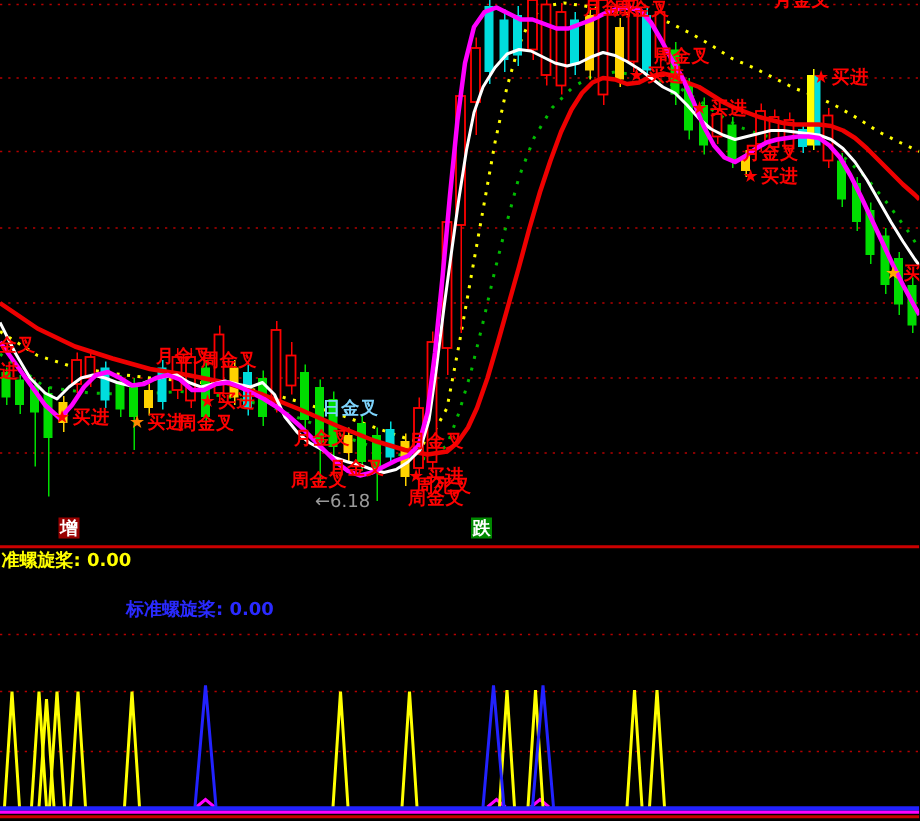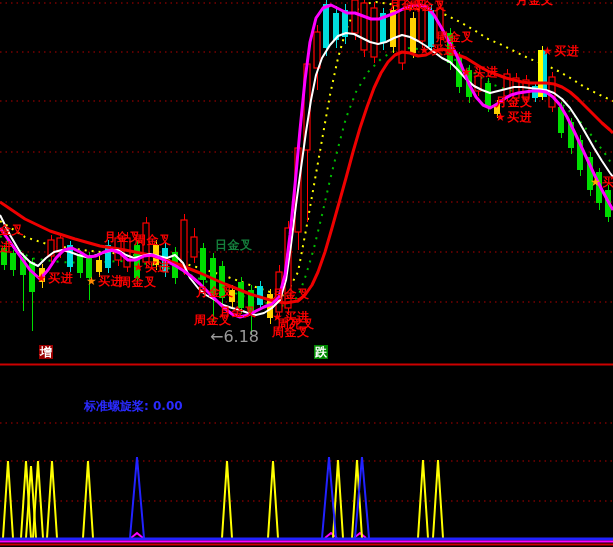--- a/index.html
+++ b/index.html
@@ -19,21 +19,21 @@
     color:#ffffff;line-height:14px;padding:0 1px;
   }
   #zone-up{left:39px;background:#990000;}
   #zone-down{left:314px;background:#008800;}
   .ind-label{
     position:absolute;top:365px;font-size:12px;font-weight:bold;white-space:nowrap;
   }
   #ind-yellow{left:1px;color:#ffff00;}
   #ind-blue{left:84px;color:#2a2aff;margin-top:33px;}
   .price-note{
-    position:absolute;left:210px;top:327px;font-size:16px;color:#9a9a9a;
+    position:absolute;left:210px;top:327px;font-size:12px;color:#9a9a9a;
     white-space:nowrap;
   }
 </style>
 </head>
 <body>
 
 <div class="screen">
   <svg id="chart-svg" width="613" height="547">
       <line x1="0" y1="3" x2="613" y2="3" stroke="#b40000" stroke-width="1" stroke-dasharray="1.5 4"></line>
       <line x1="0" y1="52" x2="613" y2="52" stroke="#b40000" stroke-width="1" stroke-dasharray="1.5 4"></line>
@@ -207,21 +207,21 @@
 
   <div id="annotations">
       <div class="ann" style="left: -1px; top: 224px; color: rgb(255, 0, 0);"><span>金叉</span></div>
       <div class="ann" style="left: 0px; top: 241px; color: rgb(255, 0, 0);"><span>进</span></div>
       <div class="ann" style="left: 104px; top: 231px; color: rgb(255, 0, 0);"><span>月金叉</span></div>
       <div class="ann" style="left: 134px; top: 234px; color: rgb(255, 0, 0);"><span>周金叉</span></div>
       <div class="ann" style="left: 36px; top: 272px; color: rgb(255, 0, 0);"><span class="star" style="color: rgb(255, 0, 0);">★</span><span>买进</span></div>
       <div class="ann" style="left: 86px; top: 275px; color: rgb(255, 0, 0);"><span class="star" style="color: rgb(255, 136, 0);">★</span><span>买进</span></div>
       <div class="ann" style="left: 133px; top: 261px; color: rgb(255, 0, 0);"><span class="star" style="color: rgb(255, 0, 0);">★</span><span>买进</span></div>
       <div class="ann" style="left: 119px; top: 276px; color: rgb(255, 0, 0);"><span>周金叉</span></div>
-      <div class="ann" style="left: 215px; top: 239px; color: #15803d;"><span>日金叉</span></div>
+      <div class="ann" style="left: 215px; top: 266px; color: #7dd3fc;"><span>日金叉</span></div>
       <div class="ann" style="left: 196px; top: 286px; color: rgb(255, 0, 0);"><span>月金叉</span></div>
       <div class="ann" style="left: 219px; top: 306px; color: rgb(255, 0, 0);"><span>月金叉</span></div>
       <div class="ann" style="left: 194px; top: 314px; color: rgb(255, 0, 0);"><span>周金叉</span></div>
       <div class="ann" style="left: 272px; top: 288px; color: rgb(255, 0, 0);"><span>月金叉</span></div>
       <div class="ann" style="left: 272px; top: 311px; color: rgb(255, 0, 0);"><span class="star" style="color: rgb(255, 0, 0);">★</span><span>买进</span></div>
       <div class="ann" style="left: 245px; top: 318px; color: rgb(255, 0, 0); margin-left: 32px;"><span>周死叉</span></div>
       <div class="ann" style="left: 272px; top: 326px; color: rgb(255, 0, 0);"><span>周金叉</span></div>
       <div class="ann" style="left: 389px; top: -1px; color: rgb(255, 0, 0);"><span>月金叉</span></div>
       <div class="ann" style="left: 409px; top: 0px; color: rgb(255, 0, 0);"><span>周金叉</span></div>
       <div class="ann" style="left: 436px; top: 31px; color: rgb(255, 0, 0);"><span>周金叉</span></div>
@@ -230,16 +230,17 @@
       <div class="ann" style="left: 495px; top: 96px; color: rgb(255, 0, 0);"><span>月金叉</span></div>
       <div class="ann" style="left: 495px; top: 111px; color: rgb(255, 0, 0);"><span class="star" style="color: rgb(255, 0, 0);">★</span><span>买进</span></div>
       <div class="ann" style="left: 542px; top: 45px; color: rgb(255, 0, 0);"><span class="star" style="color: rgb(255, 0, 0);">★</span><span>买进</span></div>
       <div class="ann" style="left: 516px; top: -6px; color: rgb(255, 0, 0);"><span>月金叉</span></div>
       <div class="ann" style="left: 590px; top: 176px; color: rgb(255, 0, 0);"><span class="star" style="color: rgb(255, 170, 0);">★</span><span>买进</span></div>
     </div>
 
   <div class="zone" id="zone-up">增</div>
   <div class="zone" id="zone-down">跌</div>
 
+  <div class="ind-label" id="ind-yellow">准螺旋桨: 0.00</div>
   <div class="ind-label" id="ind-blue">标准螺旋桨: 0.00</div>
 
   <div class="price-note">←6.18</div>
 </div>
 
 </body></html>

